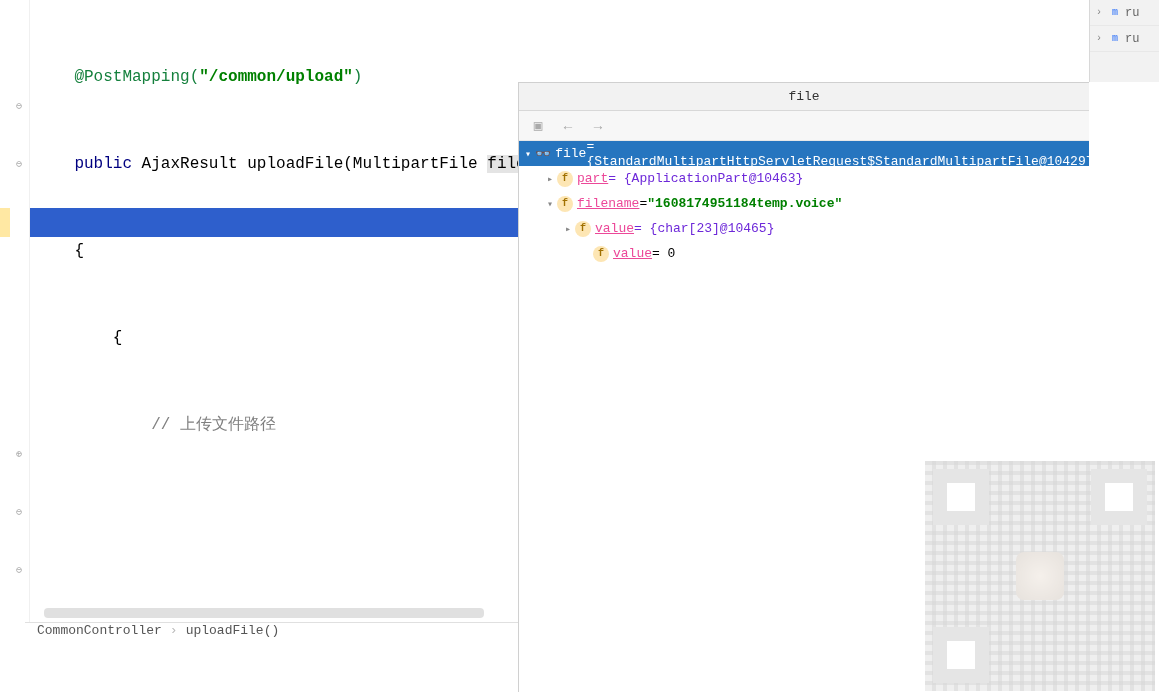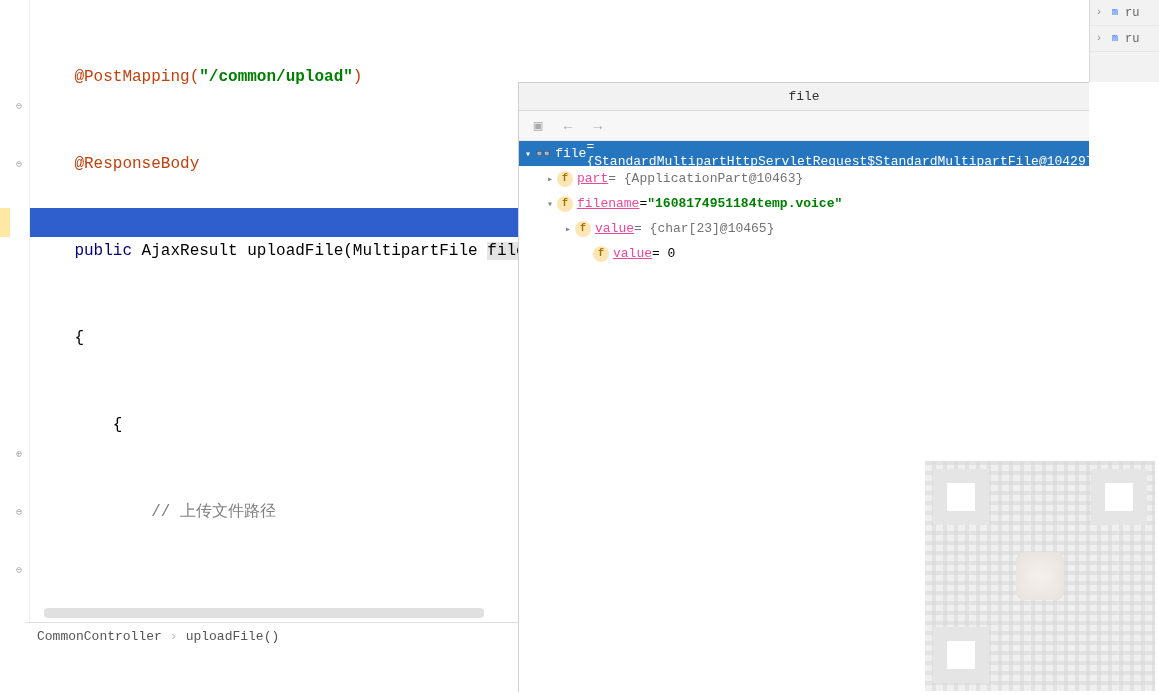--- a/index.html
+++ b/index.html
@@ -43,21 +43,21 @@
       position: absolute;
       left: 36px;
       top: 5px;
       font-family: Consolas, "Courier New", monospace;
       font-size: 16px;
       line-height: 29px;
       white-space: pre;
       color: #000;
     }
     .line { height: 29px; }
-    .annotation { color: #c2410c; text-align: center; }
+    .annotation { color: #15803d; text-align: center; }
     .str { color: #008000; font-weight: bold; }
     .keyword { color: #000080; font-weight: normal; }
     .comment { color: #808080; }
     .highlight-line {
       position: absolute;
       left: 0;
       top: 208px;
       width: 518px;
       height: 29px;
       background: #2E5FCC;
@@ -76,21 +76,20 @@
     .breadcrumb {
       position: absolute;
       left: 25px;
       bottom: 0;
       height: 28px;
       width: 495px;
       border-top: 1px solid #e0e0e0;
       font-size: 13px;
       color: #555;
       display: flex;
-      align-items: center;
       padding-left: 12px;
       background: #fff;
       z-index: 5;
     }
     .breadcrumb .sep { color: #bbb; margin: 0 8px; }
 
     
     .debug-panel {
       position: absolute;
       left: 518px;
@@ -160,21 +159,21 @@
       background: #fde6b4;
       color: #a07000;
       font-size: 10px;
       font-weight: bold;
       align-items: center;
       justify-content: center;
       margin-right: 4px;
     }
     .var-name-d { color: #ec4899; text-decoration: underline; }
     .var-val-str { color: #008000; font-weight: bold; }
-    .var-val-obj { color: #737373; font-family: Liberation Mono, monospace; }
+    .var-val-obj { color: #6d28d9; font-family: Liberation Mono, monospace; }
     .var-name-sel { color: #fff; }
     .indent-1 { padding-left: 24px; }
     .indent-2 { padding-left: 42px; }
     .indent-3 { padding-left: 60px; }
 
     
     .right-bar {
       position: absolute;
       right: 0;
       top: 0;
@@ -268,21 +267,20 @@
   <div class="highlight-gutter-marker"></div>
   <div class="gutter">
     <div class="fold" style="top:102px;">⊖</div>
     <div class="fold" style="top:160px;">⊖</div>
     <div class="fold" style="top:450px;">⊕</div>
     <div class="fold" style="top:508px;">⊖</div>
     <div class="fold" style="top:566px;">⊖</div>
   </div>
   <div class="code">
     <div class="line">    <span class="annotation">@PostMapping(</span><span class="str">"/common/upload"</span><span class="annotation">)</span></div>
-    <div class="line">    <span class="annotation">@ResponseBody</span></div>
     <div class="line">    <span class="keyword">public</span><span> AjaxResult uploadFile(MultipartFile </span><span class="param-hl">file</span></div>
     <div class="line">    <span>{</span></div>
     <div class="line">        <span>{</span></div>
     <div class="line">            <span class="comment">// 上传文件路径</span></div>
     
     
     
     
     
     

